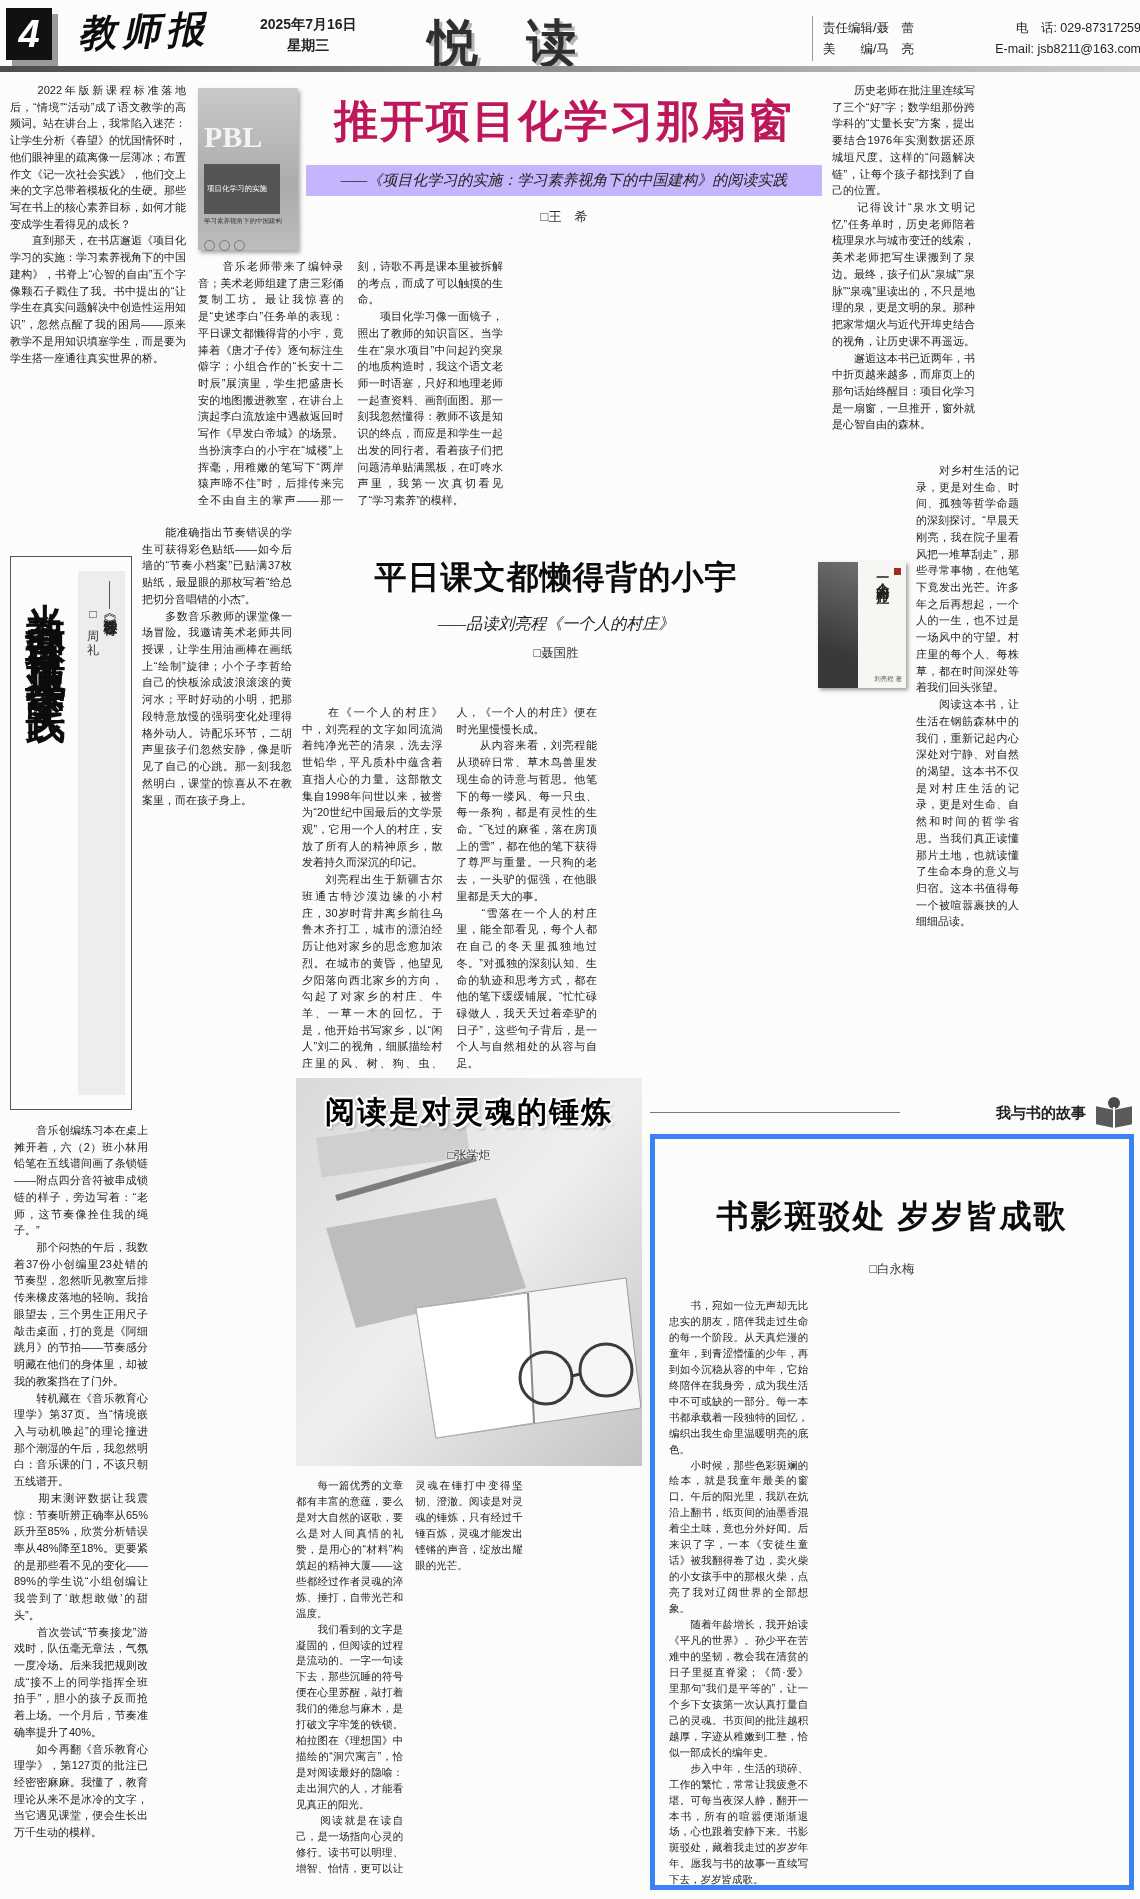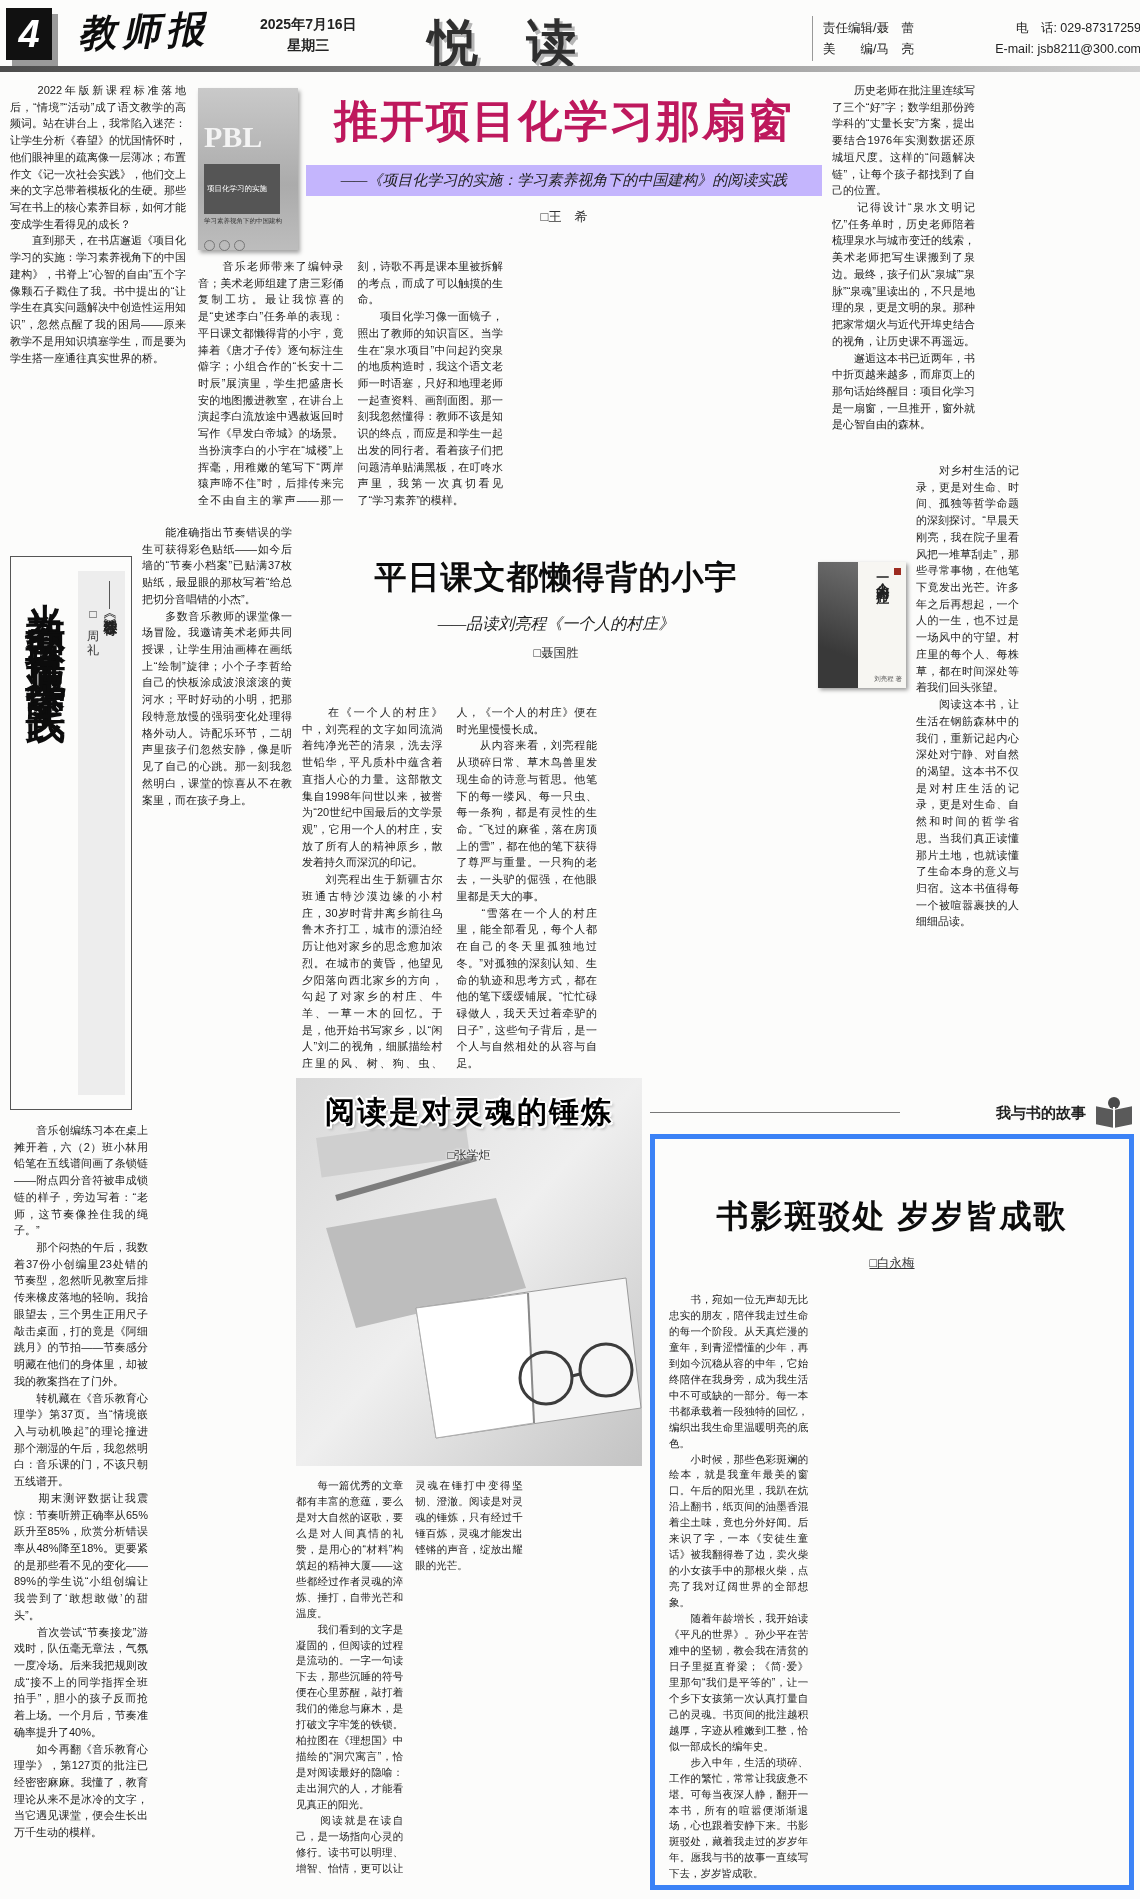--- a/index.html
+++ b/index.html
@@ -73,21 +73,21 @@
   .a5-ruleline{left:650px;top:1112px;width:250px;height:0;border-top:1px solid #777;}
   .a5-badge{left:902px;top:1095px;width:232px;height:36px;display:flex;align-items:center;justify-content:flex-end;gap:8px;}
   .a5-badge .label{font-size:15px;font-weight:bold;color:#222;font-family:"Liberation Serif","DejaVu Serif",serif;}
   .badge-icon{width:40px;height:32px;position:relative;}
   .badge-icon .head{position:absolute;left:14px;top:0;width:12px;height:12px;border-radius:50%;background:#4a4a4a;}
   .badge-icon .bookl{position:absolute;left:2px;top:11px;width:17px;height:18px;background:#5a5a5a;transform:skewY(12deg);}
   .badge-icon .bookr{position:absolute;right:2px;top:11px;width:17px;height:18px;background:#5a5a5a;transform:skewY(-12deg);}
   .badge-icon .spine{position:absolute;left:19px;top:10px;width:2px;height:20px;background:#fff;}
   .a5-box{left:650px;top:1134px;width:484px;height:756px;border:5px solid #3b82f6;box-sizing:border-box;padding:28px 14px 10px;}
   .a5-title{text-align:center;font-size:32px;font-weight:900;letter-spacing:2px;color:#0c0c0c;margin-top:28px;}
-  .a5-byline{text-align:center;font-size:12.5px;color:#333;margin-top:16px;font-family:"Liberation Serif","DejaVu Serif",serif;text-decoration:underline;}
+  .a5-byline{text-align:center;font-size:12.5px;color:#333;margin-top:22px;font-family:"Liberation Serif","DejaVu Serif",serif;}
   .a5-body{margin-top:20px;height:600px;column-count:3;column-gap:14px;font-size:10.5px;}
 </style>
 </head>
 <body>
 
 <div id="page">
 
   <div class="abs pageno">4</div>
   <div class="abs papername">教师报</div>
   <div class="abs dateblock">
@@ -95,21 +95,21 @@
     <div>星期三</div>
   </div>
   <div class="abs sectiontitle">悦 读</div>
   <div class="abs editorinfo">
     <div class="row">
       <span>责任编辑/聂　蕾</span>
       <span>电　话: 029-87317259</span>
     </div>
     <div class="row">
       <span>美　　编/马　亮</span>
-      <span>E-mail: jsb8211@300.com</span>
+      <span>E-mail: jsb8211@163.com</span>
     </div>
   </div>
   <div class="abs mastrule"></div>
 
   <div class="abs a1-left bodytxt">　　2022年版新课程标准落地后，“情境”“活动”成了语文教学的高频词。站在讲台上，我常陷入迷茫：让学生分析《春望》的忧国情怀时，他们眼神里的疏离像一层薄冰；布置作文《记一次社会实践》，他们交上来的文字总带着模板化的生硬。那些写在书上的核心素养目标，如何才能变成学生看得见的成长？
 　　直到那天，在书店邂逅《项目化学习的实施：学习素养视角下的中国建构》，书脊上“心智的自由”五个字像颗石子戳住了我。书中提出的“让学生在真实问题解决中创造性运用知识”，忽然点醒了我的困局——原来教学不是用知识填塞学生，而是要为学生搭一座通往真实世界的桥。</div>
 
   <div class="abs cover1">
     <div class="brand">PBL</div>
     <div class="c1line1">项目化学习的实施</div>

